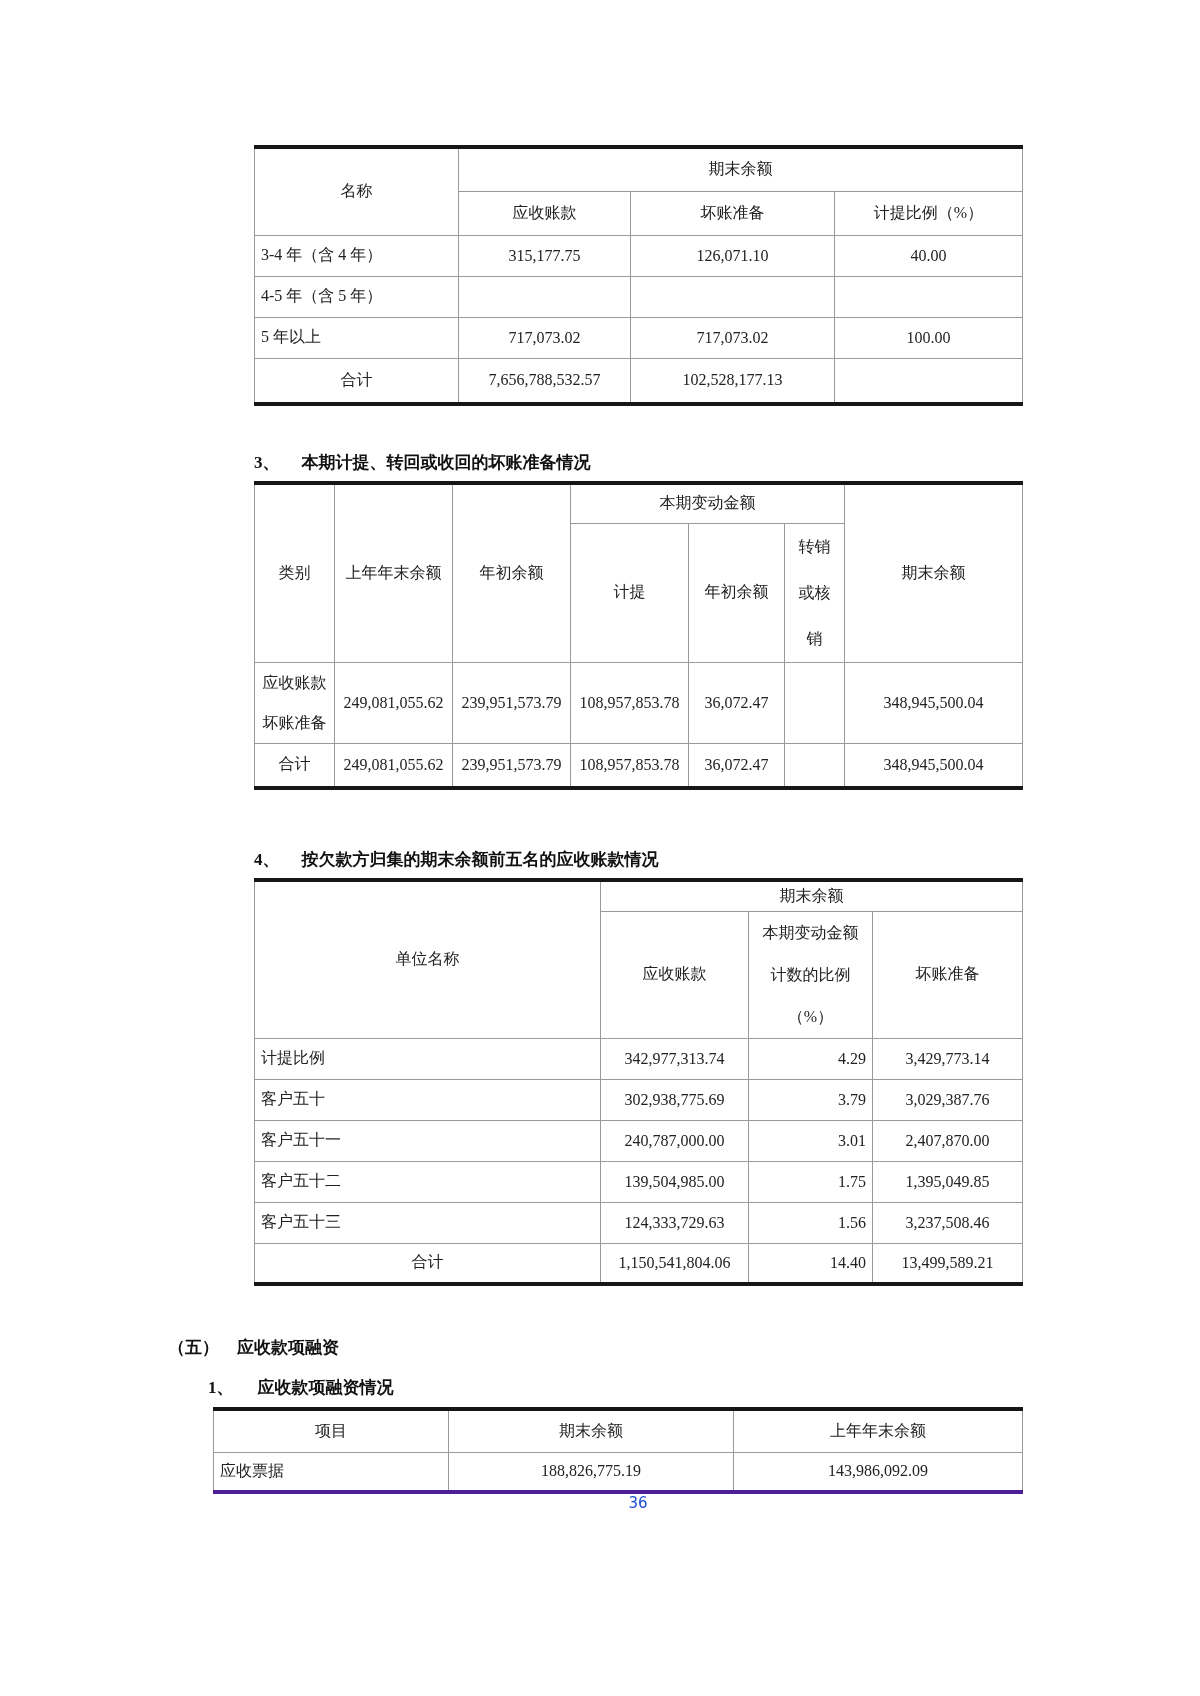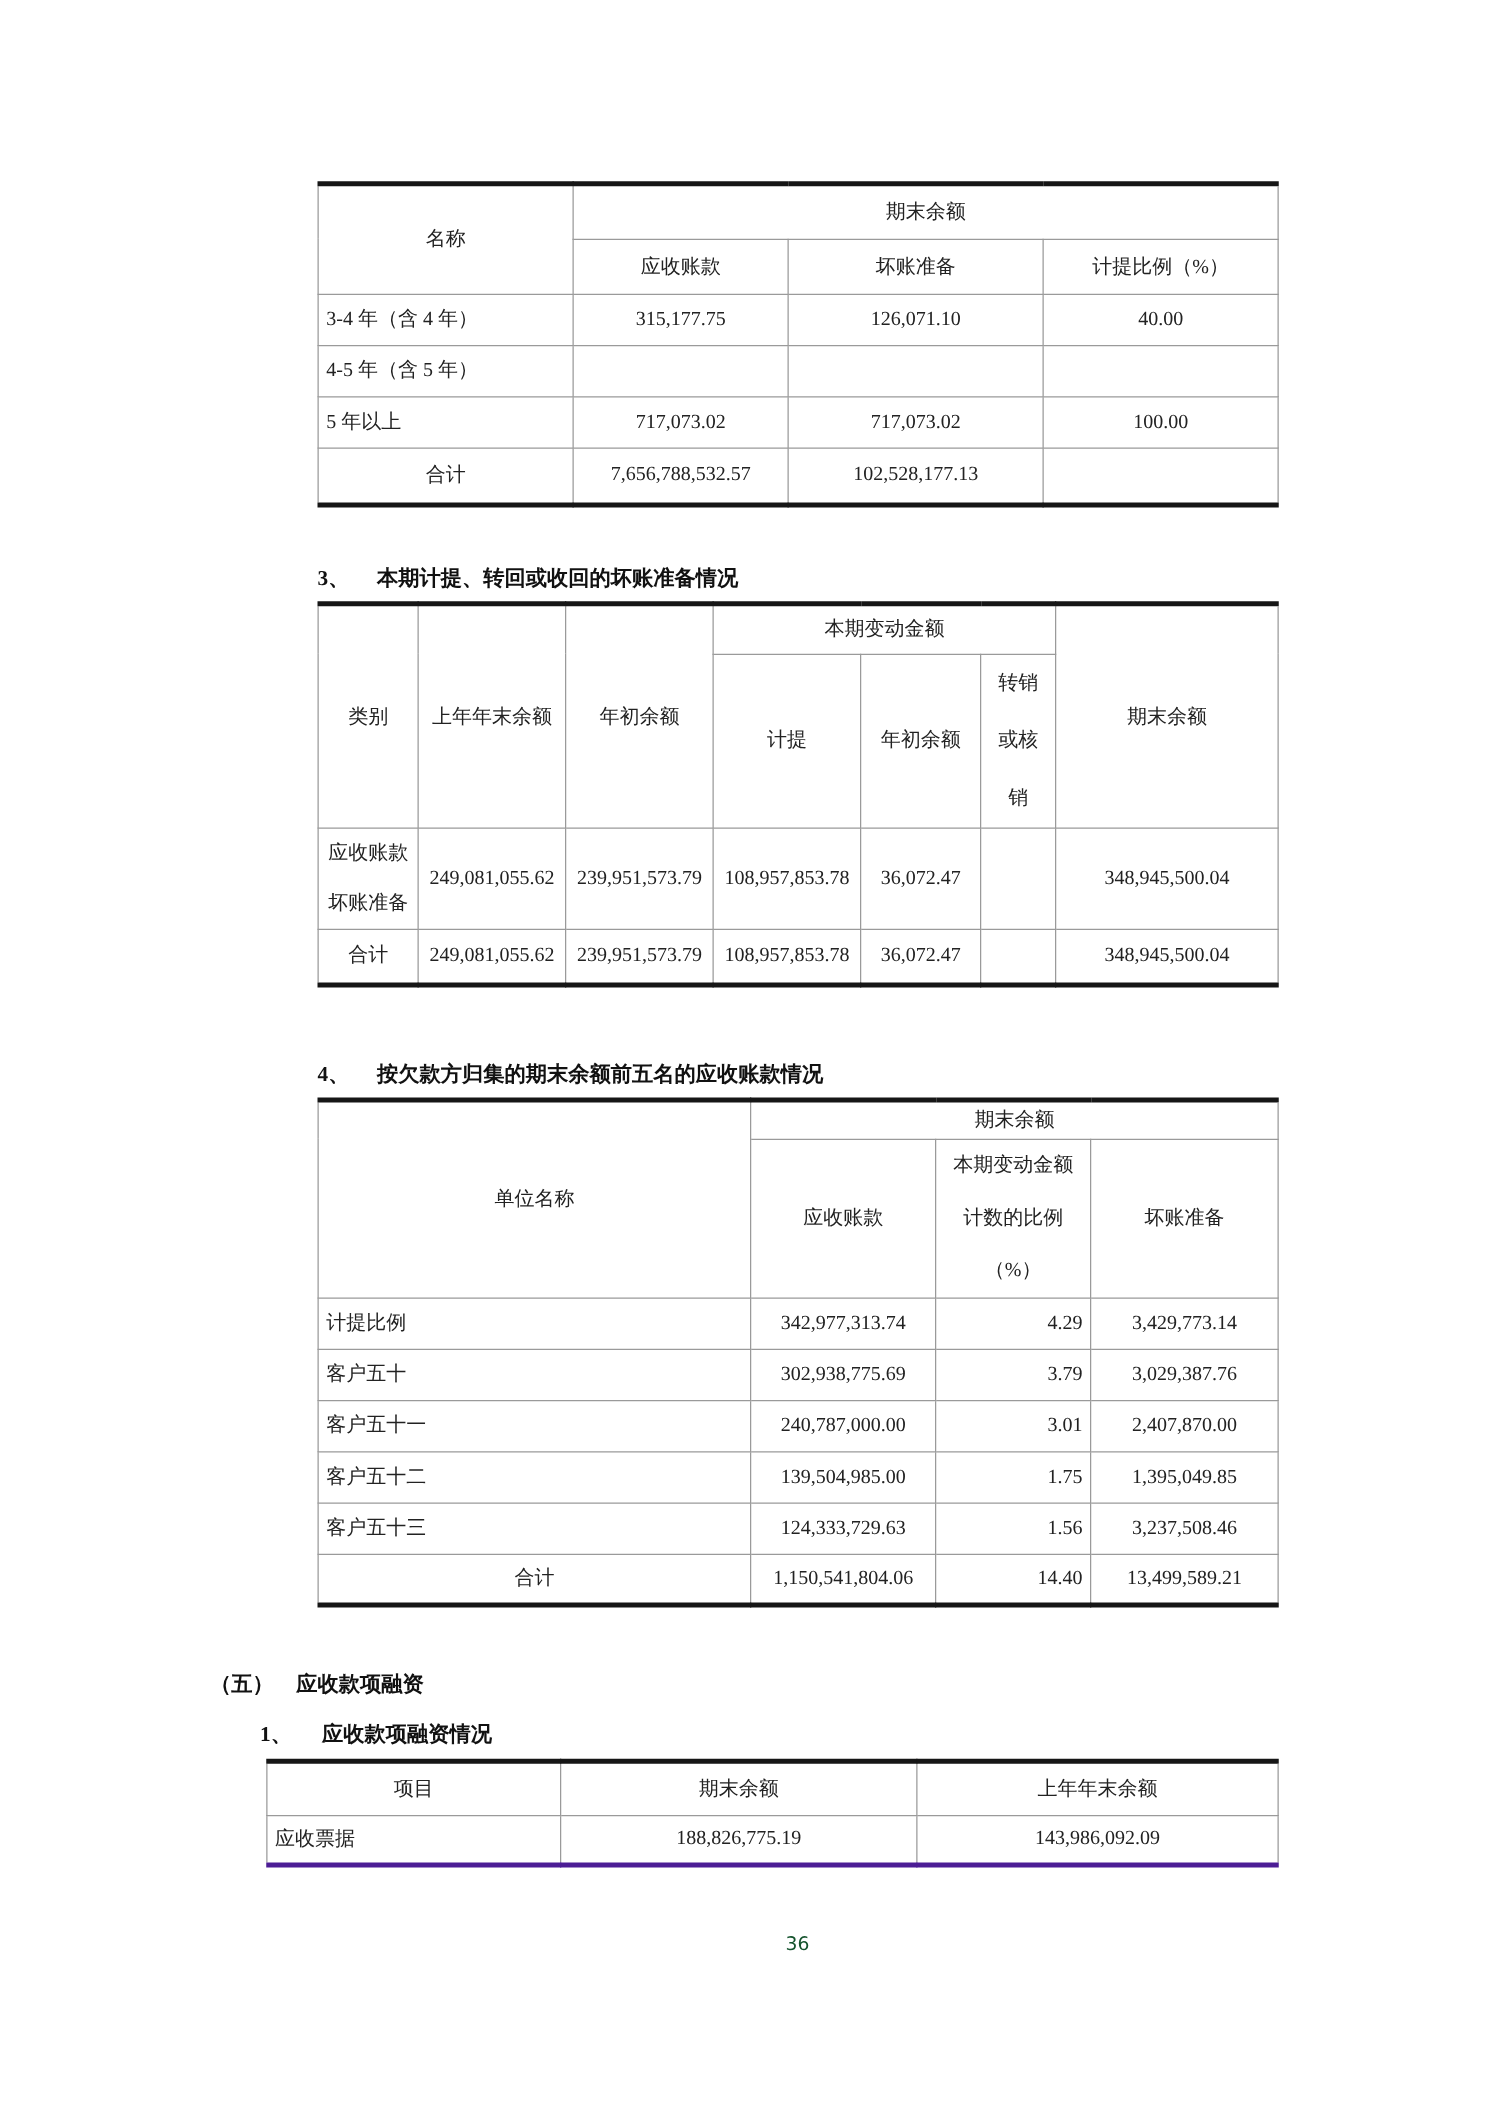--- a/index.html
+++ b/index.html
@@ -52,25 +52,24 @@
   .h5 .hnum { margin-right: 18px; }
   .h51 { margin-top: 16px; margin-left: -46px; margin-bottom: 7px; }
   .h51 .hnum { margin-right: 24px; }
 
   .tall-lines div { line-height: 46px; }
   .ratio-lines div { line-height: 42px; }
   .two-line div { line-height: 40px; }
 
   .t1 { margin-top: 145px; }
   .pagenum {
-    margin-top: 52px;
     text-align: center;
     font-family: "DejaVu Sans", "Liberation Sans", sans-serif;
     font-size: 15px;
-    color: #14532d;
+    color: #1d4ed8;
   }
 </style>
 </head>
 <body>
 
 <div class="page">
   <div class="content">
 
     <table class="tbl t1">
       <colgroup>

